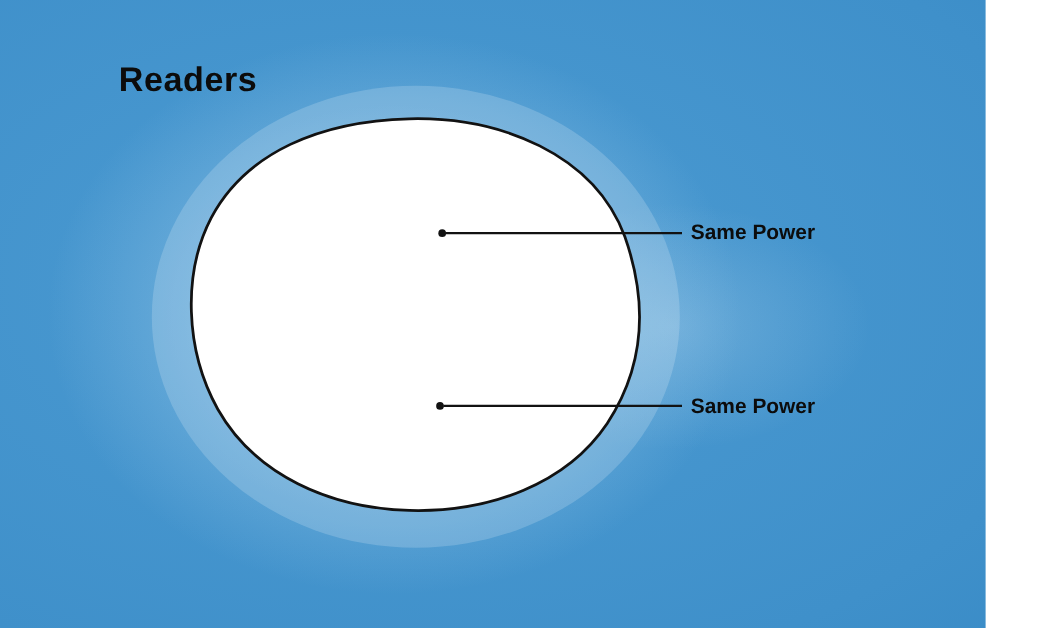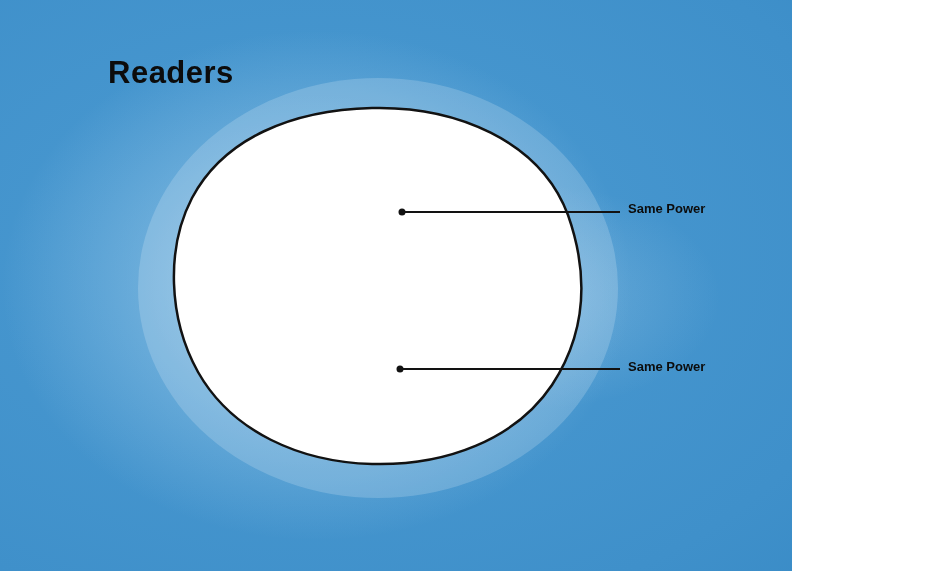--- a/index.html
+++ b/index.html
@@ -2,21 +2,21 @@
 <html><head>
 <meta charset="utf-8">
 <style>
   html, body {
     margin: 0;
     padding: 0;
     font-family: "Liberation Sans", sans-serif;
   }
   #canvas {
     position: relative;
-    width: 792px;
+    width: 896px;
     height: 571px;
     overflow: hidden;
     background:
       radial-gradient(ellipse 420px 340px at 40% 50%, rgba(225,240,250,0.55) 0%, rgba(160,205,235,0.35) 45%, rgba(120,180,220,0.0) 75%),
       radial-gradient(ellipse 260px 160px at 68% 52%, rgba(190,220,240,0.30) 0%, rgba(120,180,220,0.0) 70%),
       radial-gradient(ellipse 130% 120% at 40% 45%, #4c9bd2 0%, #3f90ca 55%, #3487c3 85%, #2f82bf 100%);
   }
   .page-title {
     position: absolute;
     left: 108px;
@@ -38,21 +38,21 @@
   }
   .callout-line {
     stroke: #121212;
     stroke-width: 2;
   }
   .callout-dot {
     fill: #121212;
   }
   .callout-label {
     position: absolute;
-    font-size: 13px;
+    font-size: 19px;
     font-weight: 700;
     color: #0c0c0c;
     white-space: nowrap;
   }
   .callout-label.top { left: 628px; top: 201px; }
   .callout-label.bottom { left: 628px; top: 359px; }
 </style>
 </head>
 <body>
 

